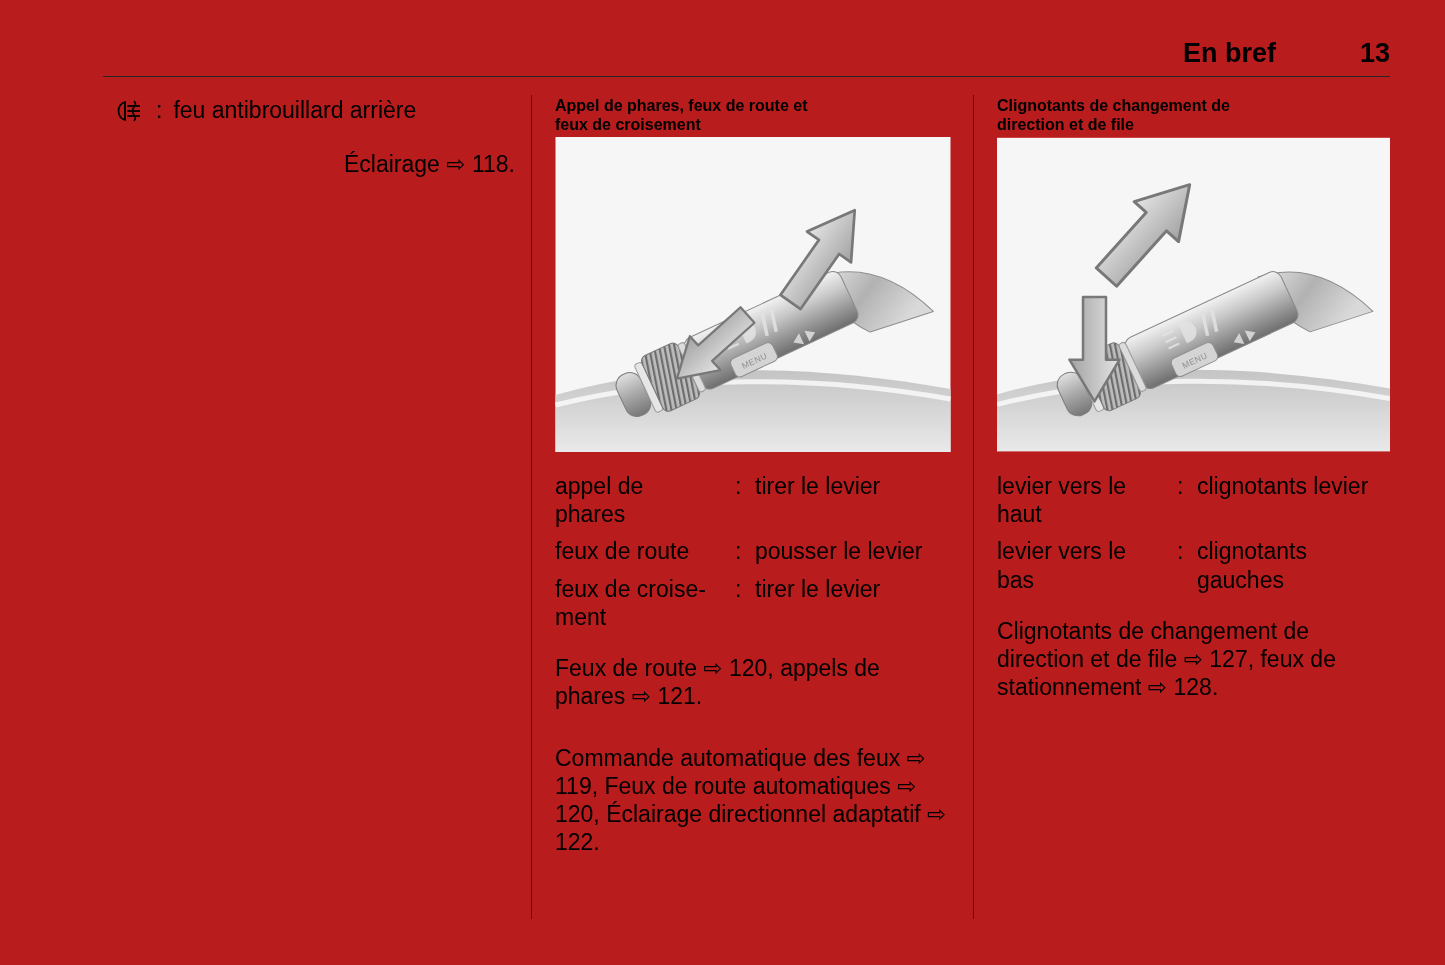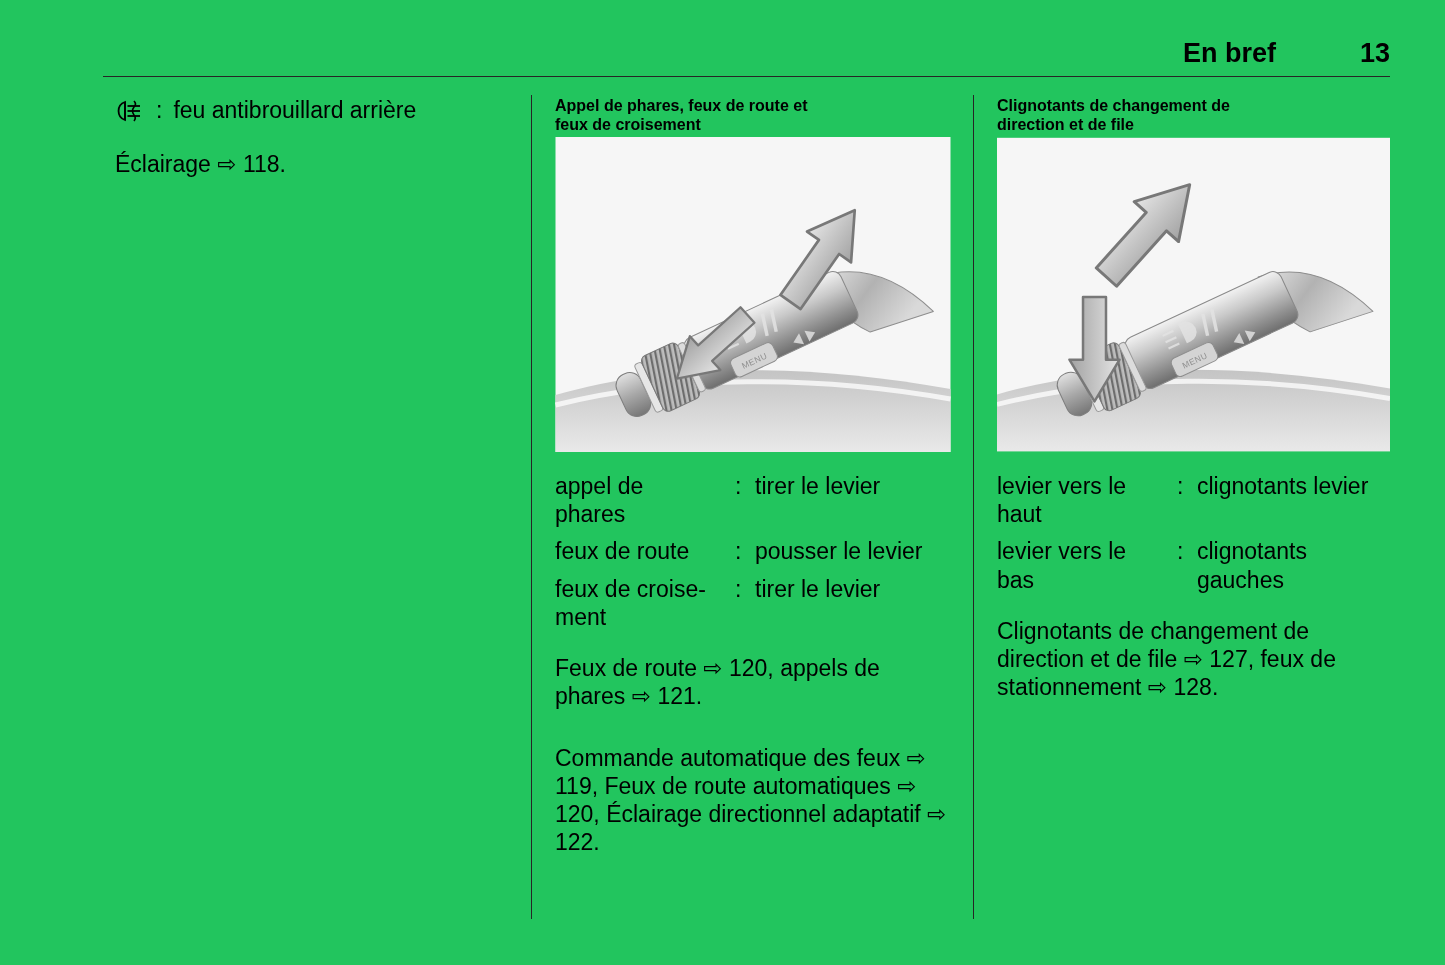--- a/index.html
+++ b/index.html
@@ -4,21 +4,21 @@
 <style>
   * { margin:0; padding:0; box-sizing:border-box; }
   html,body { background:#ffffff; }
   body {
     width:1445px; height:965px;
     font-family:"Liberation Sans","DejaVu Sans",sans-serif;
     color:#000;
     position:relative;
     overflow:hidden;
   }
-  .page { position:absolute; inset:0; background:#22c55e;text-decoration:underline; }
+  .page { position:absolute; inset:0; background:#b91c1c;text-decoration:underline; }
 
   .header {
     position:absolute; top:38px; right:55px;
     display:flex; align-items:baseline; gap:84px;
     font-size:27px; font-weight:bold;
   }
   .header-rule {
     position:absolute; top:76px; left:103px; right:55px;
     height:1px; background:#262626;
   }
@@ -33,21 +33,21 @@
   .col-mid   { left:555px; width:396px; }
   .col-right { left:997px; width:393px; }
 
   .heading {
     font-size:16px; font-weight:bold; line-height:1.2;
     white-space:pre-line; margin-bottom:3px;
   }
 
   .fog-line { display:flex; align-items:flex-start; gap:11px; }
   .fog-line .icon-wrap { margin-top:4px; flex:0 0 auto; }
-  .ref-line { margin-top:22px; }
+  .ref-line { margin-top:22px;text-align:right; }
 
   .figure { width:100%; height:315px; margin:3px 0 20px 0; }
   .figure svg { width:100%; height:100%; display:block; }
 
   .deflist { display:grid; grid-template-columns:180px 20px 1fr; row-gap:9px; }
   .deflist .term, .deflist .desc { white-space:pre-line; }
   .deflist .colon { text-align:left; }
 
   .para { margin-top:34px; }
   .para:first-of-type { margin-top:23px; }

